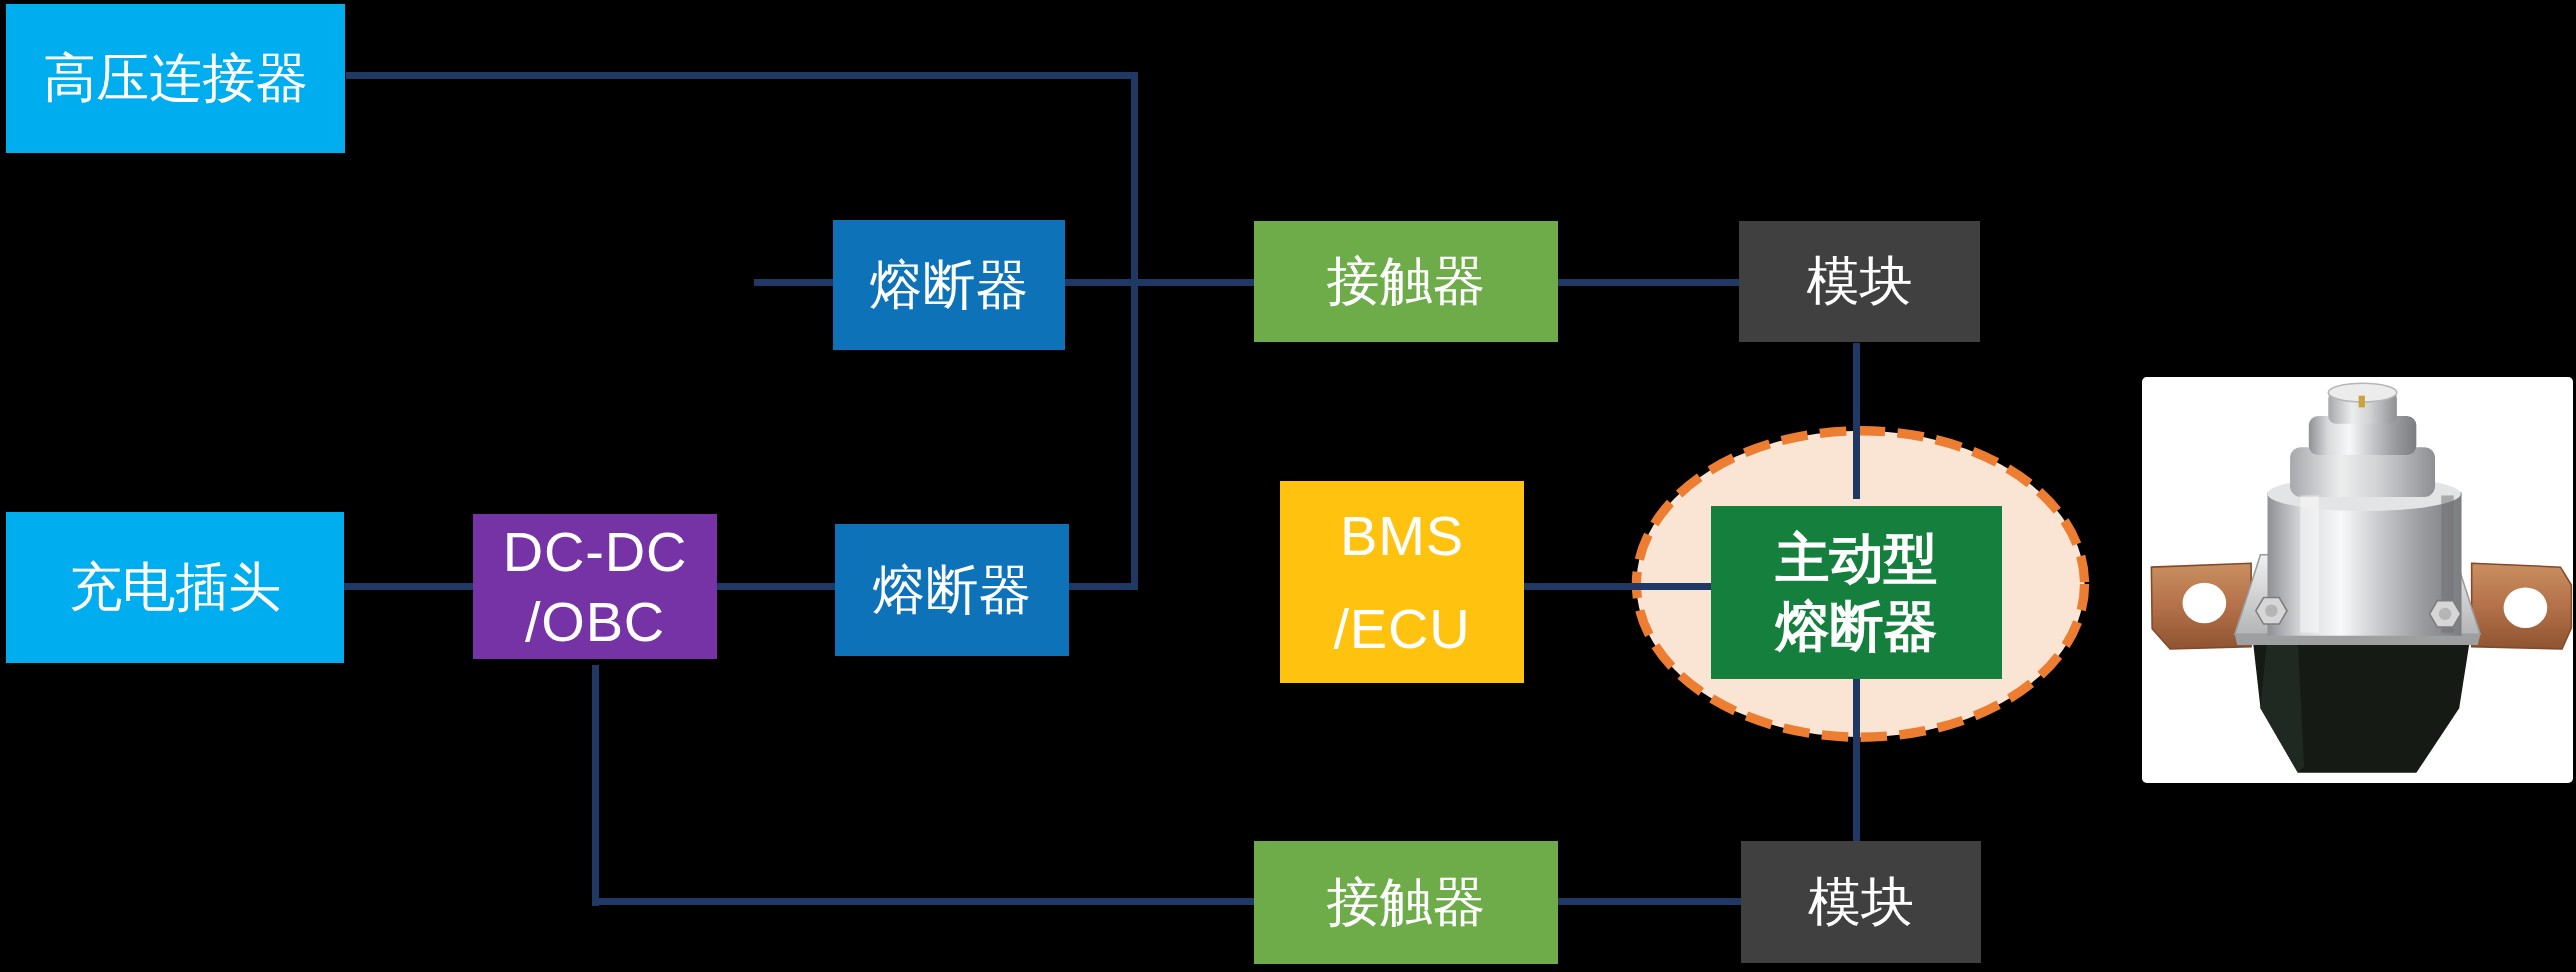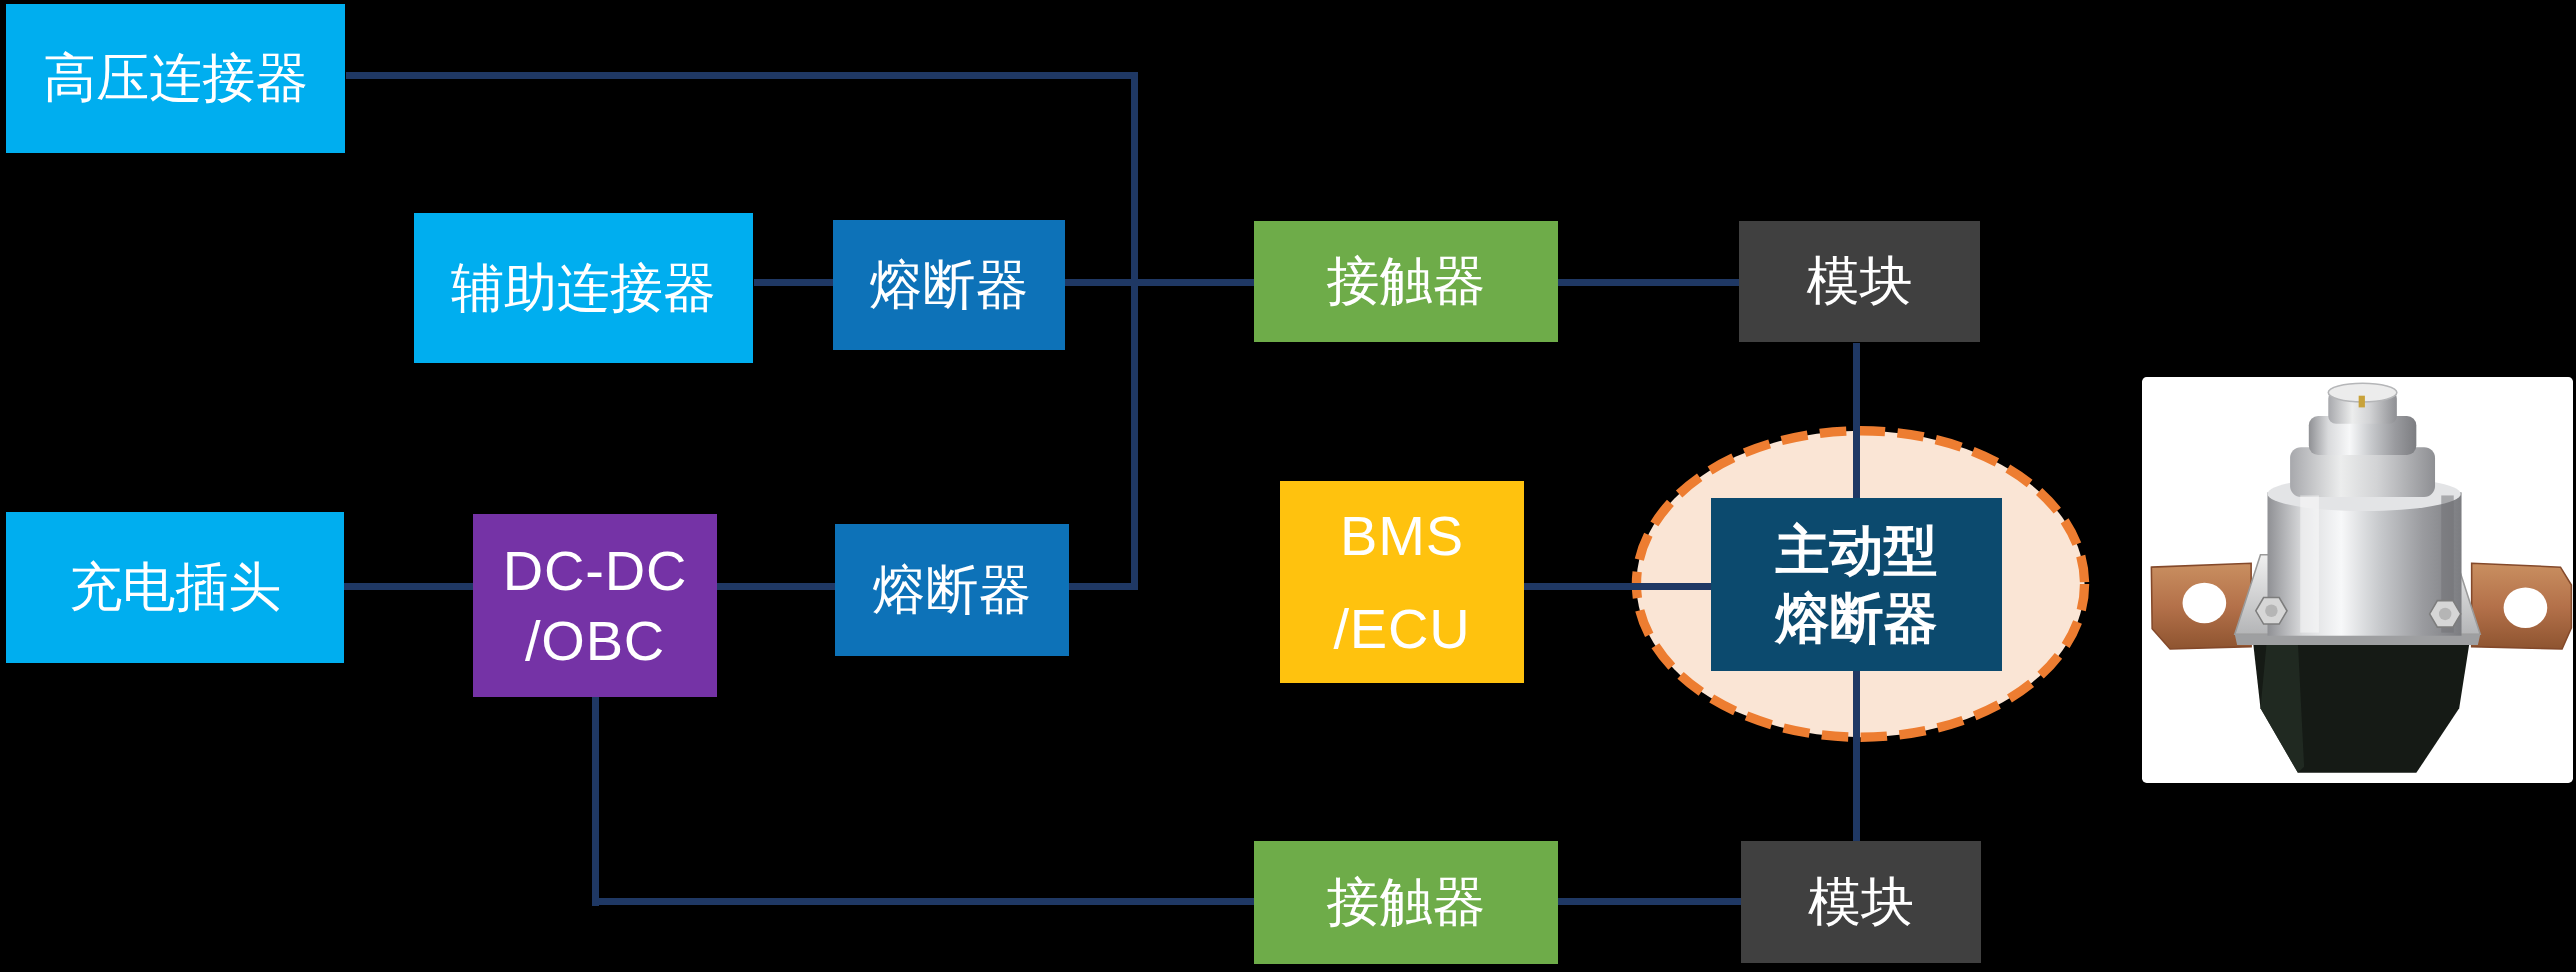--- a/index.html
+++ b/index.html
@@ -11,21 +11,21 @@
   .latin .node-label{font-size:56px;letter-spacing:0.8px;}
   .bold .node-label{font-weight:700;font-size:54px;}
   .cline{position:absolute;}
   
   .pos-hv{left:6.2px;top:3.9px;width:339px;height:149px}
   .pos-aux{left:414px;top:213px;width:339px;height:150px}
   .pos-fuse-top{left:833px;top:220px;width:232px;height:130px}
   .pos-contactor-top{left:1254px;top:221px;width:304px;height:121px}
   .pos-module-top{left:1739px;top:221px;width:241px;height:121px}
   .pos-charge{left:6.2px;top:512px;width:338px;height:151px}
-  .pos-dcdc{left:473px;top:514px;width:244px;height:183px}
+  .pos-dcdc{left:473px;top:514px;width:244px;height:145px}
   .pos-fuse-mid{left:835px;top:524px;width:234px;height:132px}
   .pos-bms{left:1280px;top:481px;width:244px;height:202px}
   .pos-active{left:1711px;top:498px;width:291px;height:173px}
   .pos-contactor-bottom{left:1254px;top:841px;width:304px;height:123px}
   .pos-module-bottom{left:1741px;top:841px;width:240px;height:122px}
   
   .l-hv-h{left:346px;top:72px;width:792px;height:7px}
   .l-hv-v{left:1131px;top:72px;width:7px;height:518px}
   .l-fusemid-corner{left:1068px;top:583px;width:70px;height:7px}
   .l-aux-fusetop{left:754px;top:279px;width:79px;height:7px}
@@ -62,23 +62,20 @@
   <div class="cline l-active-moduleb" style="background-color: rgb(31, 56, 100);"></div>
   <div class="cline l-charge-dcdc" style="background-color: rgb(31, 56, 100);"></div>
   <div class="cline l-dcdc-fusemid" style="background-color: rgb(31, 56, 100);"></div>
   <div class="cline l-dcdc-v" style="background-color: rgb(31, 56, 100);"></div>
   <div class="cline l-dcdc-h" style="background-color: rgb(31, 56, 100);"></div>
   <div class="cline l-contactorb-moduleb" style="background-color: rgb(31, 56, 100);"></div>
 
   <div class="node pos-hv" style="background-color: rgb(0, 174, 239);">
     <span class="node-label">高压连接器</span>
   </div>
-  <div class="node pos-aux" style="background-color: rgb(0, 174, 239);">
-    <span class="node-label">辅助连接器</span>
-  </div>
   <div class="node pos-fuse-top" style="background-color: rgb(13, 114, 184);">
     <span class="node-label">熔断器</span>
   </div>
   <div class="node pos-contactor-top" style="background-color: rgb(110, 172, 73);">
     <span class="node-label">接触器</span>
   </div>
   <div class="node pos-module-top" style="background-color: rgb(64, 64, 64);">
     <span class="node-label">模块</span>
   </div>
   <div class="node pos-charge" style="background-color: rgb(0, 174, 239);">
@@ -88,21 +85,21 @@
     <span class="node-label">DC-DC</span>
     <span class="node-label">/OBC</span>
   </div>
   <div class="node pos-fuse-mid" style="background-color: rgb(13, 114, 184);">
     <span class="node-label">熔断器</span>
   </div>
   <div class="node latin pos-bms" style="background-color: rgb(255, 194, 14); gap: 23px;">
     <span class="node-label">BMS</span>
     <span class="node-label">/ECU</span>
   </div>
-  <div class="node bold pos-active" style="background-color: #0c4a6e;">
+  <div class="node bold pos-active" style="background-color: #15803d; margin-top: 8px;">
     <span class="node-label">主动型</span>
     <span class="node-label">熔断器</span>
   </div>
   <div class="node pos-contactor-bottom" style="background-color: rgb(110, 172, 73);">
     <span class="node-label">接触器</span>
   </div>
   <div class="node pos-module-bottom" style="background-color: rgb(64, 64, 64);">
     <span class="node-label">模块</span>
   </div>
 

